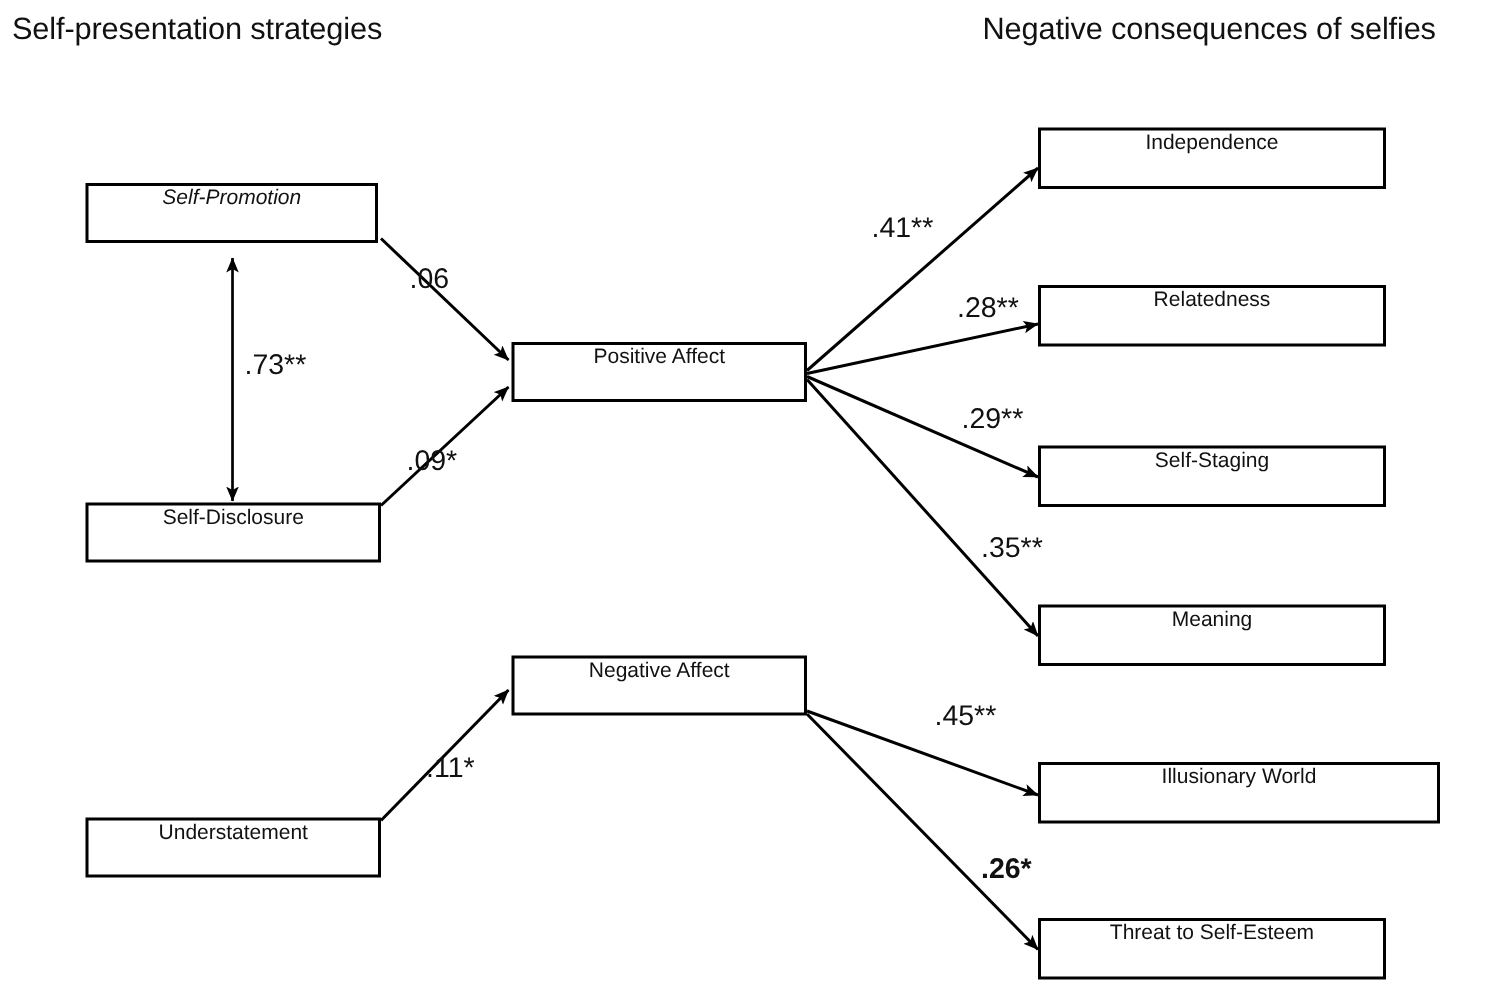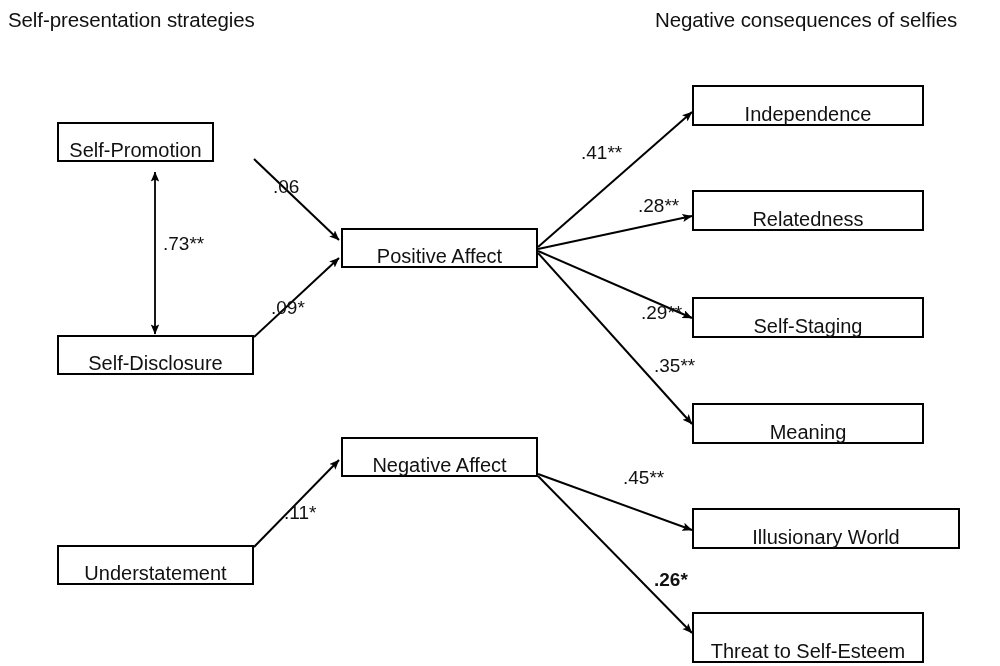--- a/index.html
+++ b/index.html
@@ -19,23 +19,23 @@
     white-space:nowrap;
     color:#111111;
   }
 
   .node{
     position:absolute;
     box-sizing:border-box;
     border:2.5px solid #000000;
     background:#ffffff;
     display:flex;
-    align-items:flex-end;
+    align-items:flex-start;
     justify-content:center;
-    font-size:20px;
+    font-size:14px;
     line-height:1;
     white-space:nowrap;
     color:#111111;
   }
 
   .edge-label{
     position:absolute;
     font-size:19px;
     line-height:1;
     white-space:nowrap;
@@ -75,21 +75,21 @@
     <line x1="254" y1="547" x2="339" y2="460" stroke="#000" stroke-width="2" marker-end="url(#ah)"></line>
 
     <line x1="538" y1="474" x2="692" y2="530" stroke="#000" stroke-width="2" marker-end="url(#ah)"></line>
 
     <line x1="538" y1="476" x2="692" y2="633" stroke="#000" stroke-width="2" marker-end="url(#ah)"></line>
   </svg>
 
   <div class="col-header" style="left:8px;  top:10px;">Self-presentation strategies</div>
   <div class="col-header" style="left:655px; top:10px;">Negative consequences of selfies</div>
 
-  <div class="node" style="left:57px;  top:122px; width:157px; height:40px;">
+  <div class="node" style="left:57px;  top:122px; width:195px; height:40px;font-style:italic;">
     <span>Self-Promotion</span>
   </div>
 
   <div class="node" style="left:57px;  top:335px; width:197px; height:40px;">
     <span>Self-Disclosure</span>
   </div>
 
   <div class="node" style="left:57px;  top:545px; width:197px; height:40px;">
     <span>Understatement</span>
   </div>
@@ -115,37 +115,37 @@
   </div>
 
   <div class="node" style="left:692px; top:403px; width:232px; height:41px;">
     <span>Meaning</span>
   </div>
 
   <div class="node" style="left:692px; top:508px; width:268px; height:41px;">
     <span>Illusionary World</span>
   </div>
 
-  <div class="node" style="left:692px; top:612px; width:232px; height:51px;">
+  <div class="node" style="left:692px; top:612px; width:232px; height:41px;">
     <span>Threat to Self-Esteem</span>
   </div>
 
   <div class="edge-label" style="left:273px; top:177px;">.06</div>
 
   <div class="edge-label" style="left:163px; top:234px;">.73**</div>
 
   <div class="edge-label" style="left:271px; top:298px;">.09*</div>
 
   <div class="edge-label" style="left:284px; top:503px;">.11*</div>
 
   <div class="edge-label" style="left:581px; top:143px;">.41**</div>
 
   <div class="edge-label" style="left:638px; top:196px;">.28**</div>
 
-  <div class="edge-label" style="left:641px; top:270px;margin-top:33px;">.29**</div>
+  <div class="edge-label" style="left:641px; top:270px;">.29**</div>
 
   <div class="edge-label" style="left:654px; top:356px;">.35**</div>
 
   <div class="edge-label" style="left:623px; top:468px;">.45**</div>
 
   <div class="edge-label" style="left:654px; top:570px;font-weight:bold;">.26*</div>
 
 </div>
 
 </body></html>

